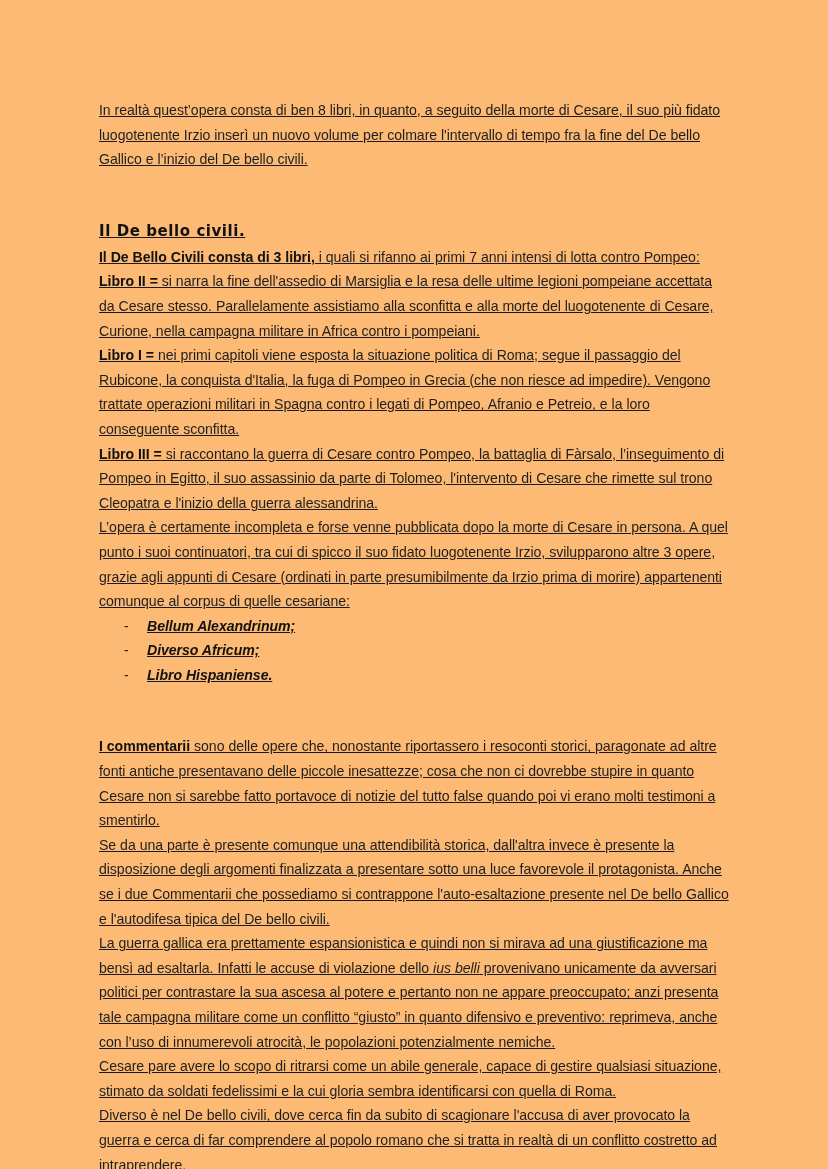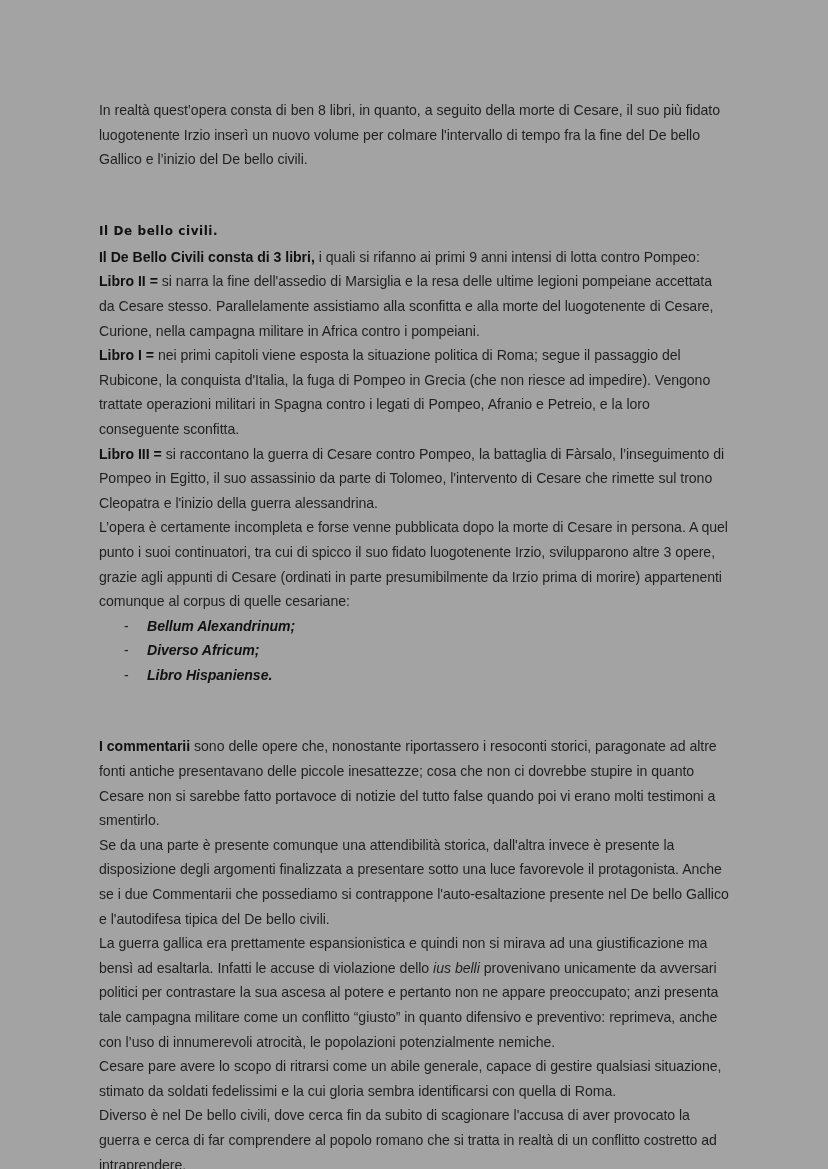--- a/index.html
+++ b/index.html
@@ -17,23 +17,24 @@
     color: #1b1b1b;
     -webkit-font-smoothing: antialiased;
   }
 
   .page {
     position: absolute;
     left: 0;
     top: 0;
     width: 828px;
     height: 1169px;
-    background: #a3a3a3;
+    background: #fdba74;
     box-sizing: border-box;
     padding: 98px 72px 40px 99px;
+    text-decoration: underline;
   }
 
   .doc-body {
     width: 631px;
     font-size: 14.1px;
     line-height: 24.6px;
     text-align: left;
     letter-spacing: -0.05px;
     word-spacing: 0.1px;
     color: #1f1f1f;
@@ -48,21 +49,21 @@
     margin: 0;
   }
 
   .gap-large { height: 49px; }
   .gap-section { height: 47px; }
 
   
   .section-heading {
     font-family: "DejaVu Sans", sans-serif;
     font-weight: bold;
-    font-size: 12px;
+    font-size: 15px;
     line-height: 21px;
     letter-spacing: 0.55px;
     color: #111111;
     margin: 0 0 3px 0;
     white-space: nowrap;
   }
 
   b, strong, .b {
     font-weight: bold;
     color: #111111;
@@ -103,21 +104,21 @@
 
 <div class="page">
   <div class="doc-body">
 
     <p class="para-block">In realtà quest’opera consta di ben 8 libri, in quanto, a seguito della morte di Cesare, il suo più fidato luogotenente Irzio inserì un nuovo volume per colmare l'intervallo di tempo fra la fine del De bello Gallico e l’inizio del De bello civili.</p>
 
     <div class="gap-large"></div>
 
     <h2 class="section-heading">Il De bello civili.</h2>
 
-    <p><span class="b">Il De Bello Civili consta di 3 libri,</span><span> i quali si rifanno ai primi 9 anni intensi di lotta contro Pompeo:</span></p>
+    <p><span class="b">Il De Bello Civili consta di 3 libri,</span><span> i quali si rifanno ai primi 7 anni intensi di lotta contro Pompeo:</span></p>
 
     <p><span class="b">Libro II =</span><span> si narra la fine dell'assedio di Marsiglia e la resa delle ultime legioni pompeiane accettata da Cesare stesso. Parallelamente assistiamo alla sconfitta e alla morte del luogotenente di Cesare, Curione, nella campagna militare in Africa contro i pompeiani.</span></p>
 
     <p><span class="b">Libro I =</span><span> nei primi capitoli viene esposta la situazione politica di Roma; segue il passaggio del Rubicone, la conquista d'Italia, la fuga di Pompeo in Grecia (che non riesce ad impedire). Vengono trattate operazioni militari in Spagna contro i legati di Pompeo, Afranio e Petreio, e la loro conseguente sconfitta.</span></p>
 
     <p><span class="b">Libro III =</span><span> si raccontano la guerra di Cesare contro Pompeo, la battaglia di Fàrsalo, l’inseguimento di Pompeo in Egitto, il suo assassinio da parte di Tolomeo, l'intervento di Cesare che rimette sul trono Cleopatra e l'inizio della guerra alessandrina.</span></p>
 
     <p>L’opera è certamente incompleta e forse venne pubblicata dopo la morte di Cesare in persona. A quel punto i suoi continuatori, tra cui di spicco il suo fidato luogotenente Irzio, svilupparono altre 3 opere, grazie agli appunti di Cesare (ordinati in parte presumibilmente da Irzio prima di morire) appartenenti comunque al corpus di quelle cesariane:</p>
 
     <ul class="dash-list">

